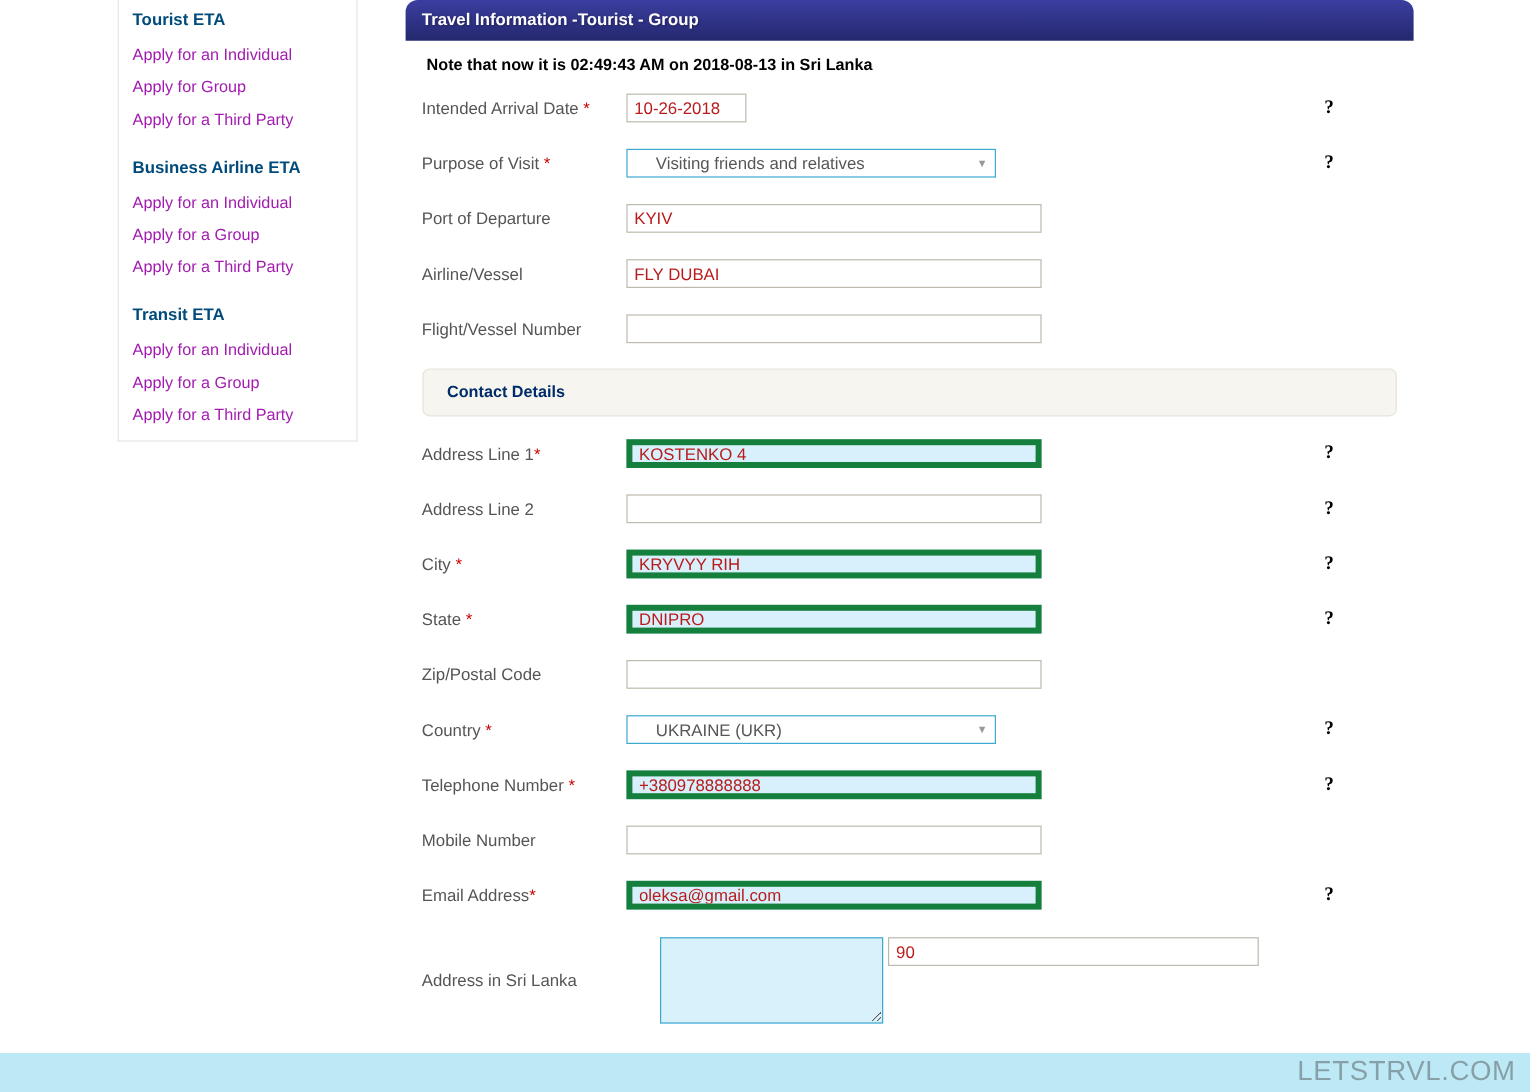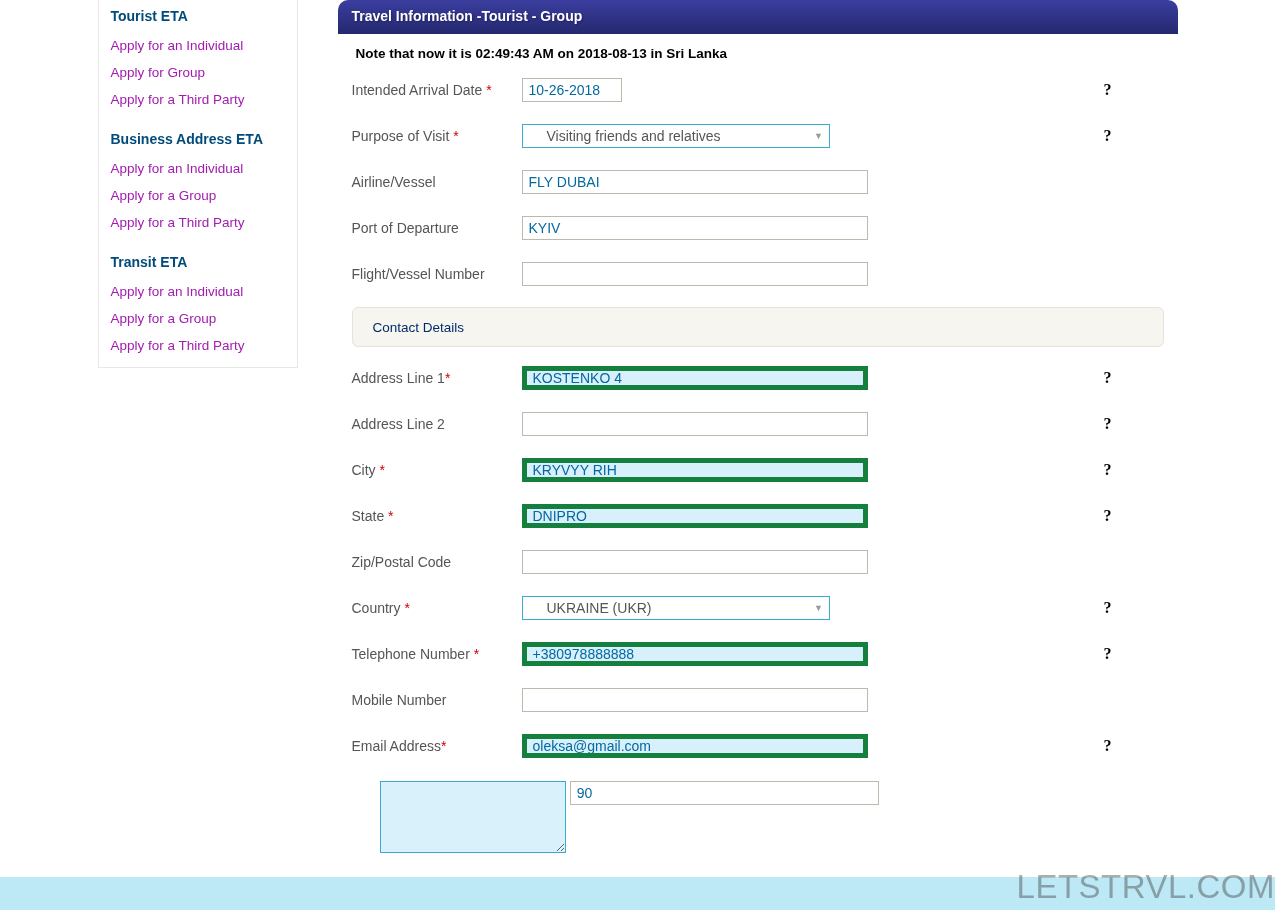--- a/index.html
+++ b/index.html
@@ -113,21 +113,21 @@
     cursor: help;
   }
   input[type="text"], .text-input {
     box-sizing: border-box;
     height: 24px;
     border: 1px solid #bdb9ad;
     background: #fff;
     font-size: 14px;
     padding: 2px 6px;
     font-family: "Helvetica Neue", Arial, sans-serif;
-    color: #0369a1;
+    color: #b91c1c;
     width: 100%;
   }
   input.active-cyan {
     background: #d7f0fb;
     border: 5px solid #15803d;
   }
   .date-input {
     width: 100px !important;
     border: 1px solid #39abd6;
     background: #d7f0fb;
@@ -159,21 +159,21 @@
   .section-bar {
     background: #f6f5f0;
     border: 1px solid #e6e3d8;
     border-radius: 6px;
     padding: 10px 20px;
     margin: 10px 0 8px 0;
   }
   .section-bar-title {
     font-family: Tahoma, Arial, sans-serif;
     color: #002c6a;
-    font-weight: normal;
+    font-weight: bold;
     font-size: 13.5px;
   }
   textarea.srilanka-addr {
     width: 300px;
     height: 72px;
     border: 1px solid #3da8d0;
     background: #d8f1fb;
     resize: both;
     font-family: Arial, sans-serif;
     font-size: 14px;
@@ -185,24 +185,24 @@
     height: 22px;
     border: 1px solid #999;
     box-sizing: border-box;
     font-size: 13px;
     padding: 2px 4px;
     margin-left: 4px;
     vertical-align: bottom;
   }
   .watermark {
     position: fixed;
-    right: 0;
+    right: 12px;
     bottom: 4px;
     font-family: Arial, sans-serif;
-    font-size: 33px;
+    font-size: 23px;
     color: rgba(60,60,60,.42);
     letter-spacing: .5px;
     user-select: none;
     pointer-events: none;
   }
 </style>
 </head>
 <body>
 
 <div class="bg-stripes">
@@ -216,21 +216,21 @@
 </div>
 
 <div class="page">
 
   <nav class="sidebar">
     <div class="side-heading">Tourist ETA</div>
     <a class="side-link">Apply for an Individual</a>
     <a class="side-link">Apply for Group</a>
     <a class="side-link">Apply for a Third Party</a>
 
-    <div class="side-heading">Business Address ETA</div>
+    <div class="side-heading">Business Airline ETA</div>
     <a class="side-link">Apply for an Individual</a>
     <a class="side-link">Apply for a Group</a>
     <a class="side-link">Apply for a Third Party</a>
 
     <div class="side-heading">Transit ETA</div>
     <a class="side-link">Apply for an Individual</a>
     <a class="side-link">Apply for a Group</a>
     <a class="side-link">Apply for a Third Party</a>
   </nav>
 
@@ -254,31 +254,31 @@
         <div class="form-field">
           <div class="select-wrap">
             <div class="select-text">Visiting friends and relatives</div>
             <div class="select-arrow">▼</div>
           </div>
         </div>
         <div class="help-col"><span class="help-icon">?</span></div>
       </div>
 
       <div class="form-row">
+        <div class="form-label">Port of Departure</div>
+        <div class="form-field">
+          <input type="text" class="text-input" value="KYIV" style="">
+        </div>
+        <div class="help-col"></div>
+      </div>
+
+      <div class="form-row">
         <div class="form-label">Airline/Vessel</div>
         <div class="form-field">
           <input type="text" class="text-input" value="FLY DUBAI" style="">
-        </div>
-        <div class="help-col"></div>
-      </div>
-
-      <div class="form-row">
-        <div class="form-label">Port of Departure</div>
-        <div class="form-field">
-          <input type="text" class="text-input" value="KYIV" style="">
         </div>
         <div class="help-col"></div>
       </div>
 
       <div class="form-row">
         <div class="form-label">Flight/Vessel Number</div>
         <div class="form-field">
           <input type="text" class="text-input" value="" style="">
         </div>
         <div class="help-col"></div>
@@ -358,20 +358,21 @@
 
       <div class="form-row">
         <div class="form-label"><span>Email Address</span><span class="req">*</span></div>
         <div class="form-field">
           <input type="text" class="text-input active-cyan" value="oleksa@gmail.com" style="">
         </div>
         <div class="help-col"><span class="help-icon">?</span></div>
       </div>
 
       <div class="form-row" style="align-items:flex-start; padding-top:12px;">
+        <div class="form-label" style="padding-top:28px;">Address in Sri Lanka</div>
         <div class="form-field" style="width:auto; display:flex; align-items:flex-start;margin-left:28px;">
           <textarea class="srilanka-addr" style=""></textarea>
           <input type="text" class="count-box" readonly="" value="90" style="">
         </div>
         <div class="help-col"></div>
       </div>
 
     </div>
   </main>
 </div>

